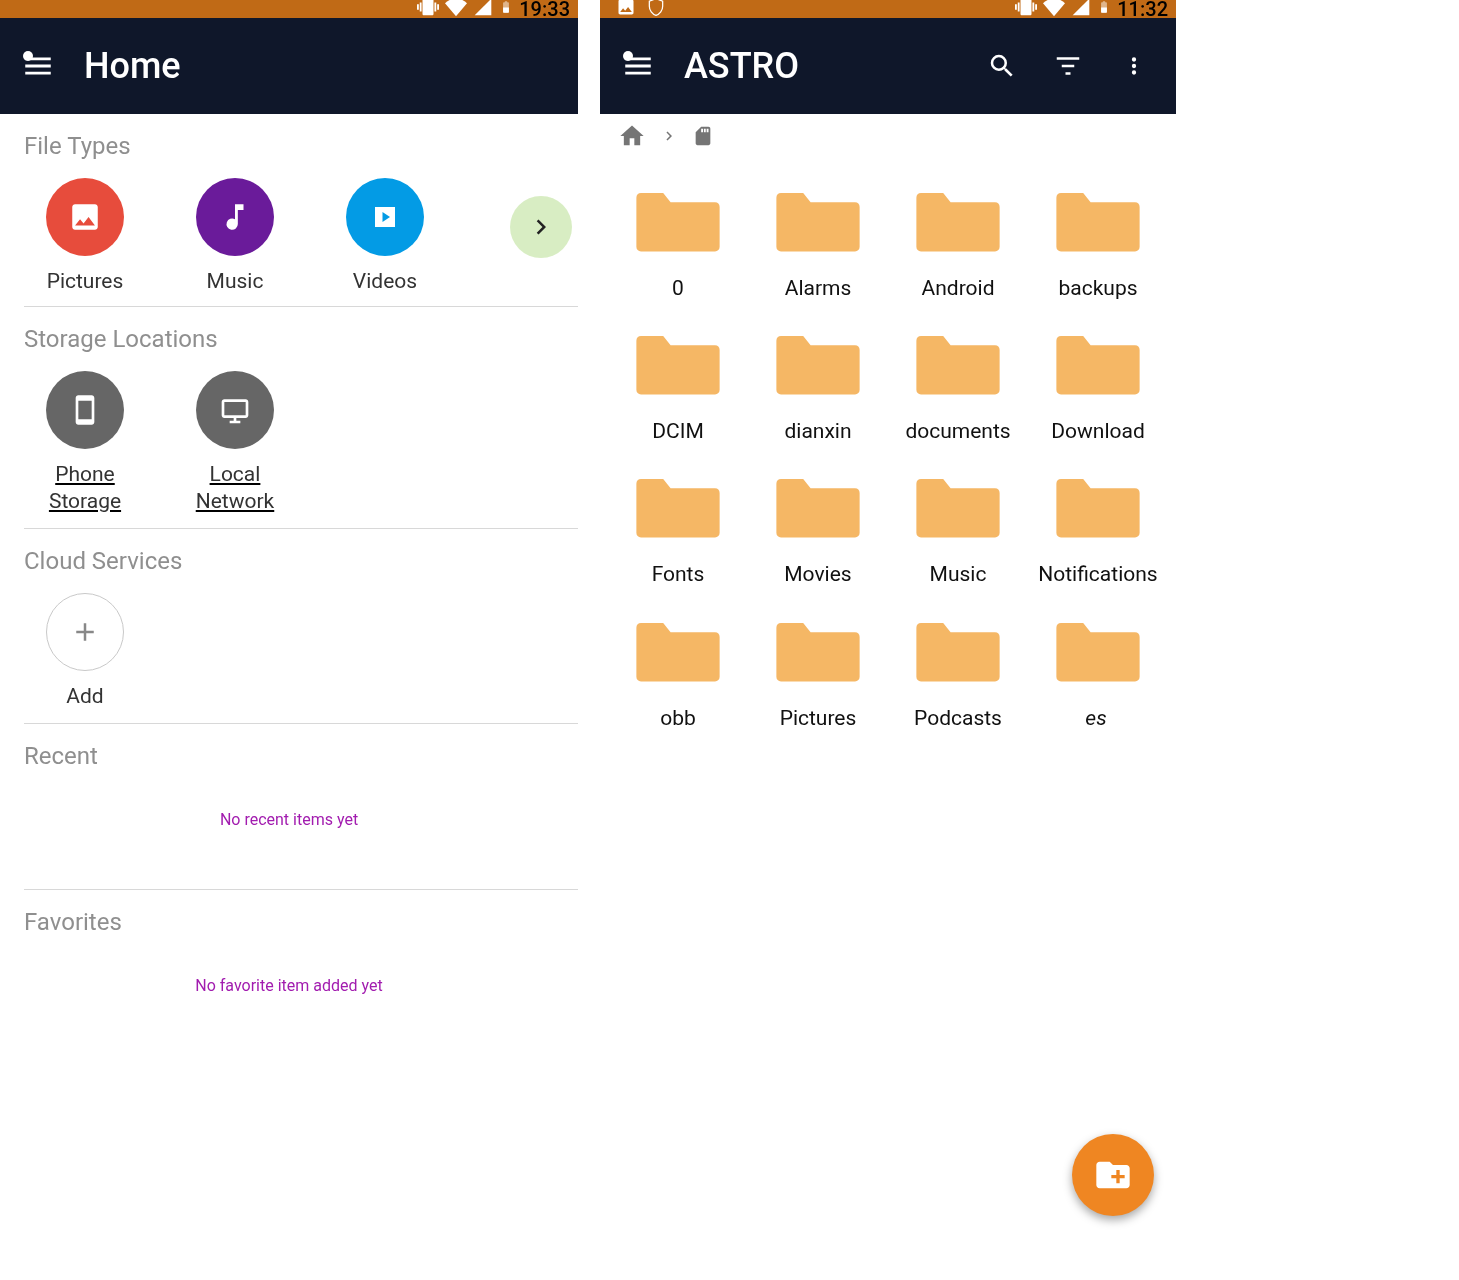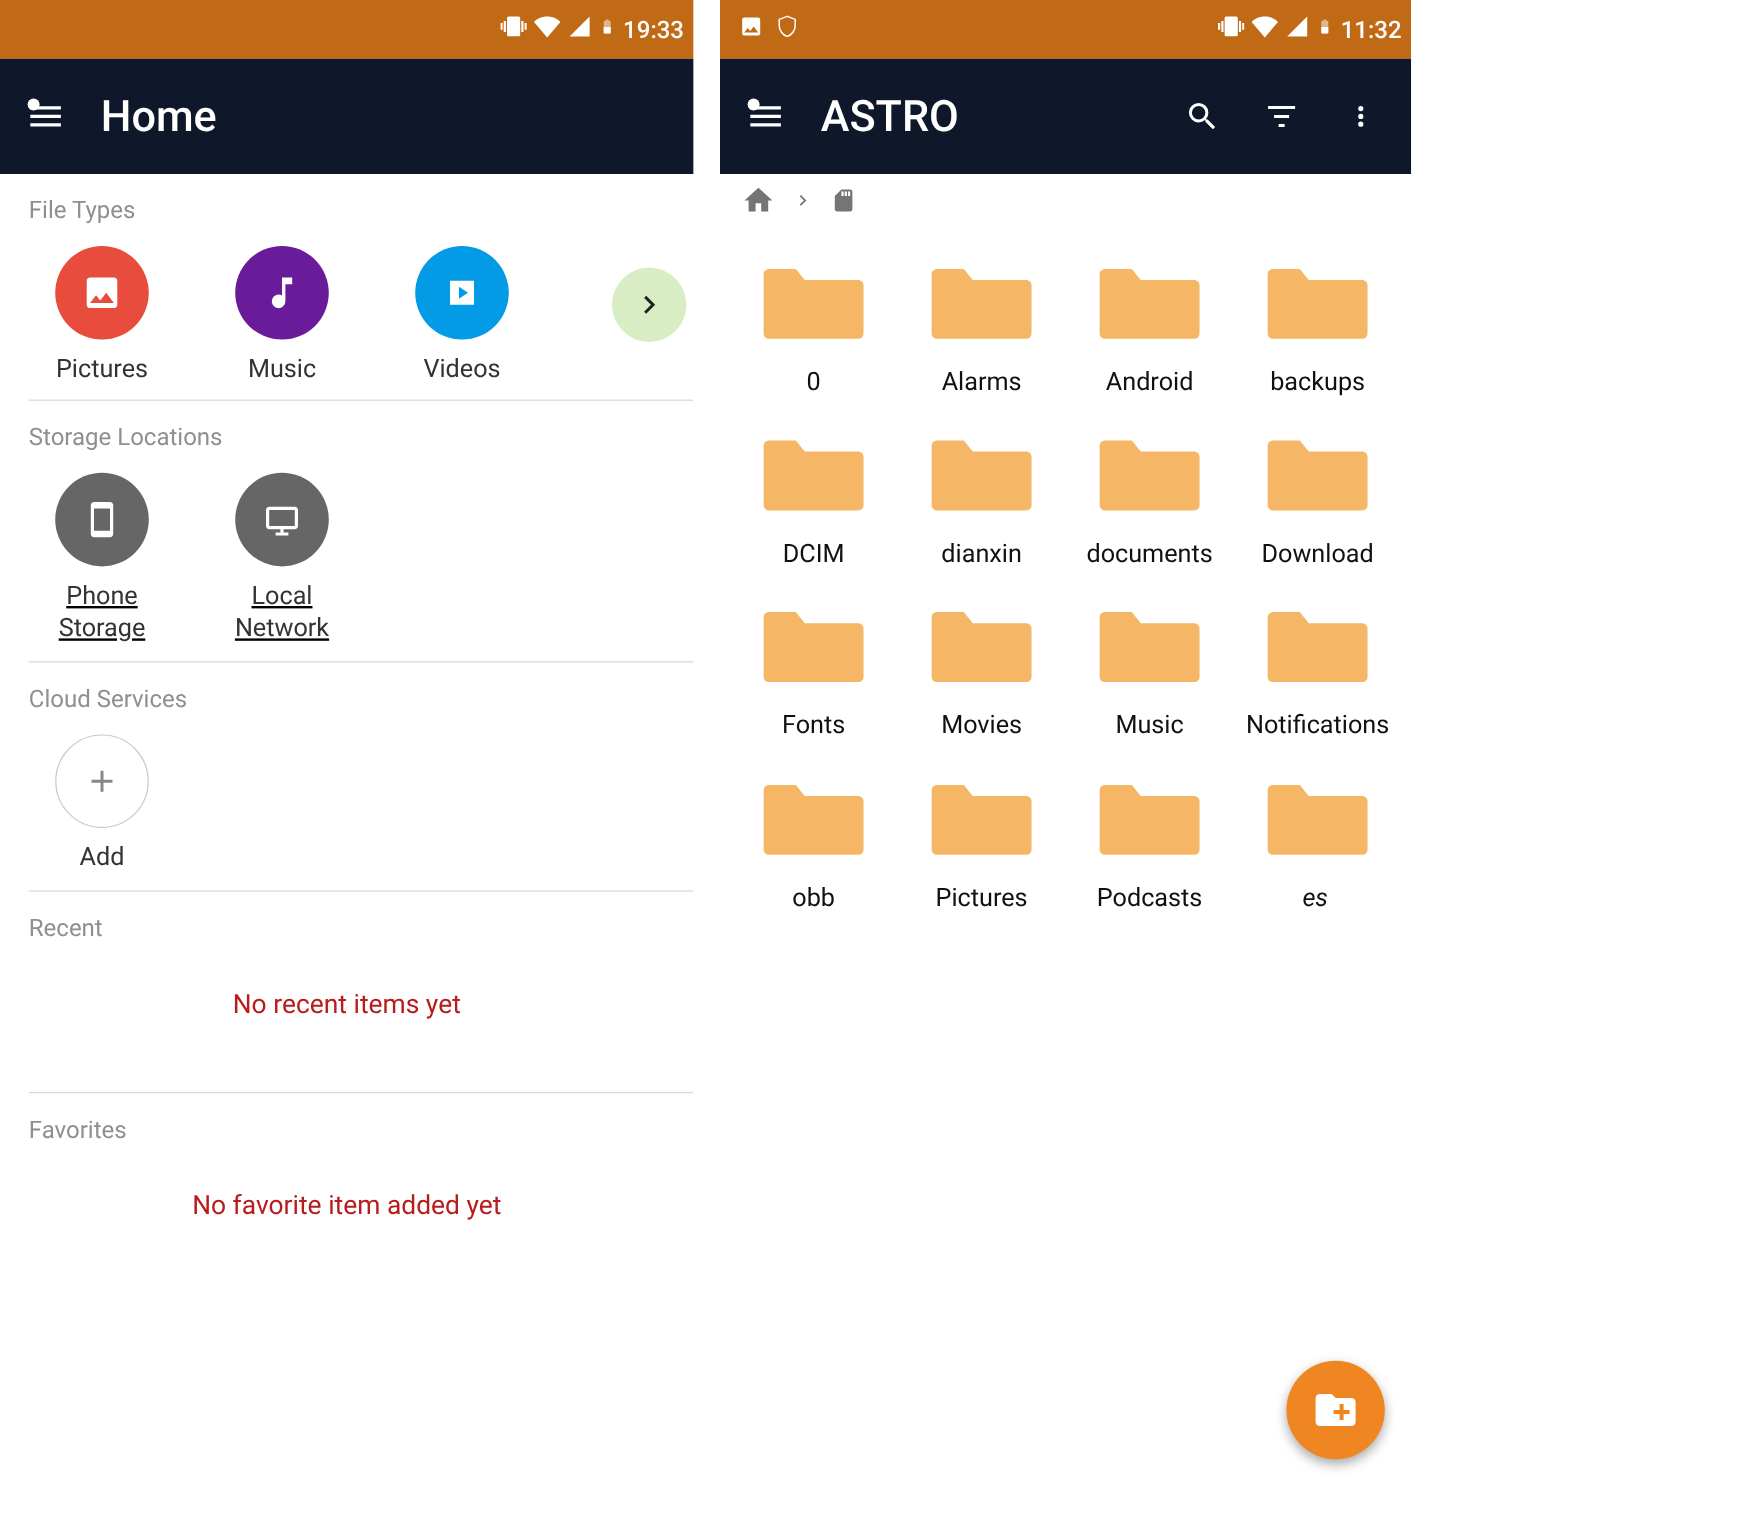--- a/index.html
+++ b/index.html
@@ -3,37 +3,37 @@
 <meta charset="utf-8">
 <style>
   * { box-sizing: border-box; margin: 0; padding: 0; font-family: Roboto, Arial, sans-serif; }
   body { display: flex; background: #fff; width: 1459px; height: 1280px; }
   .pane { position: relative; overflow: hidden; }
   .pane-left { width: 580px; border-right: 2px solid #ffffff; }
   .pane-gap { width: 20px; background: #fff; }
   .pane-right { width: 576px; }
 
   
-  .statusbar { height: 49px; display:flex; align-items:center; justify-content:flex-end; padding:0 8px; color:#ffffff; font-size:20px; font-weight:500; }
+  .statusbar { height: 18px; display:flex; align-items:center; justify-content:flex-end; padding:0 8px; color:#000000; font-size:20px; font-weight:500; }
   .statusbar-left { justify-content: space-between; }
   .sb-dark { background:#c06a16; }
   .statusbar .sb-right { display:flex; align-items:center; gap:6px; }
   .statusbar .sb-left-icons { display:flex; align-items:center; gap:10px; padding-left:8px;}
   .statusbar svg { fill:#fff; }
 
   
   .appbar { height: 96px; background:#0f172a; display:flex; align-items:center; padding:0 14px; color:#fff; position:relative; }
   .appbar .ham-wrap { position:relative; width:48px; height:48px; display:flex; align-items:center; justify-content:center; }
   .appbar .ham-wrap .dot { position:absolute; top:9px; left:9px; width:10px; height:10px; border-radius:50%; background:#fff; }
   .appbar .title { font-size:36px; font-weight:500; margin-left:22px; }
   .appbar .actions { margin-left:auto; display:flex; align-items:center; gap:22px; padding-right:6px;}
   .appbar .actions .icnbtn { width:44px; height:44px; display:flex; align-items:center; justify-content:center; }
 
   
-  .section-title { color:#8f8f8f; font-size:20px; padding:18px 24px 10px 24px; }
+  .section-title { color:#8f8f8f; font-size:24px; padding:18px 24px 10px 24px; }
   .hr { height:1px; background:#d8d8d8; margin:0 0 0 24px;}
 
   
   .row { display:flex; align-items:flex-start; padding:8px 0 12px 0; position:relative; }
   .tile { width:150px; display:flex; flex-direction:column; align-items:center; }
   .circle { width:78px; height:78px; border-radius:50%; display:flex; align-items:center; justify-content:center; margin-bottom:12px; }
   .circle svg { fill:#fff; }
   .tile-label { font-size:21px; color:#333; text-align:center; line-height:1.25; }
   .tile-label.two { white-space:pre-line; }
 
@@ -51,21 +51,21 @@
   
   .storage-row { display:flex; padding:8px 0 14px 0; }
   .storage-row .tile { width:150px; }
   .storage-row .circle { background:#666; }
 
   
   .cloud-row { display:flex; padding:8px 0 14px 12px; }
   .cloud-row .tile { width:150px; }
 
   
-  .empty { color:#b91c1c; font-size:22px; text-align:center; padding:30px 0 60px 0; }
+  .empty { color:#a21caf; font-size:16px; text-align:center; padding:30px 0 60px 0; }
 
   
   .crumb { height:48px; display:flex; align-items:center; padding:0 18px; gap:14px; }
   .crumb svg { fill:#757575; }
   .crumb .sep { color:#9e9e9e; font-size:20px; }
 
   .grid { display:grid; grid-template-columns: repeat(4,1fr); gap:24px 0; padding:20px 8px 40px 8px; }
   .folder-item { display:flex; flex-direction:column; align-items:center; }
   .folder-svg { width:94px; height:74px; }
   .folder-label { font-size:21px; color:#111; text-align:center; margin-top:20px; line-height:1.2; max-width:130px; word-break:break-word; }

